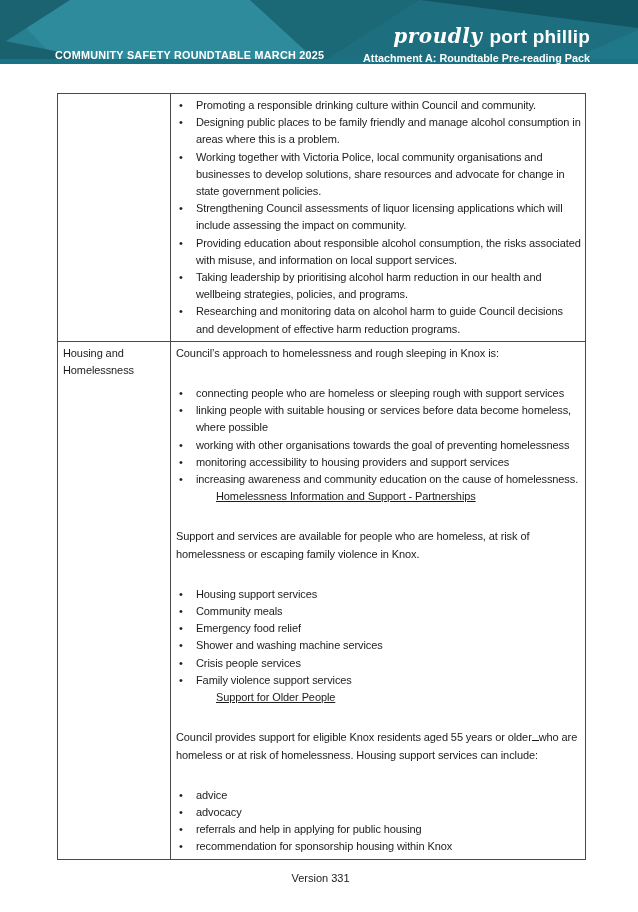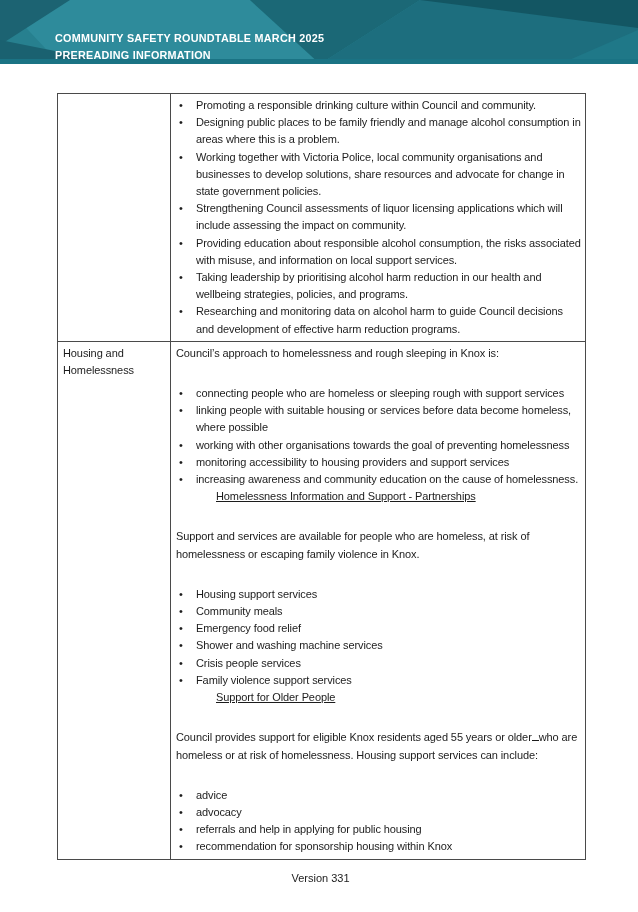--- a/index.html
+++ b/index.html
@@ -65,21 +65,26 @@
       <polygon points="0,0 70,0 0,45" fill="#1C6372"></polygon>
       <polygon points="0,40 120,64 0,64" fill="#1A6170"></polygon>
       <polygon points="320,64 420,0 638,0 638,64" fill="#1D6E7E"></polygon>
       <polygon points="420,0 638,0 638,28" fill="#135663"></polygon>
       <polygon points="560,64 638,30 638,64" fill="#1F7888"></polygon>
       <rect x="0" y="59" width="638" height="5" fill="#1A7384"></rect>
     </svg>
     <div class="banner-content">
       <div class="banner-left">
         <div>COMMUNITY SAFETY ROUNDTABLE MARCH 2025</div>
-        <div>PREREADING INFORMATION</div>
+      </div>
+      <div class="banner-right">
+        <div class="logo">
+          <span class="logo-script">proudly</span><span class="logo-bold">port phillip</span>
+        </div>
+        <div class="attachment">Attachment A: Roundtable Pre-reading Pack</div>
       </div>
     </div>
   </header>
 
   <main class="content">
     <table class="doc-table">
       <colgroup>
           <col style="width:113px">
           <col style="width:415px">
         </colgroup>

